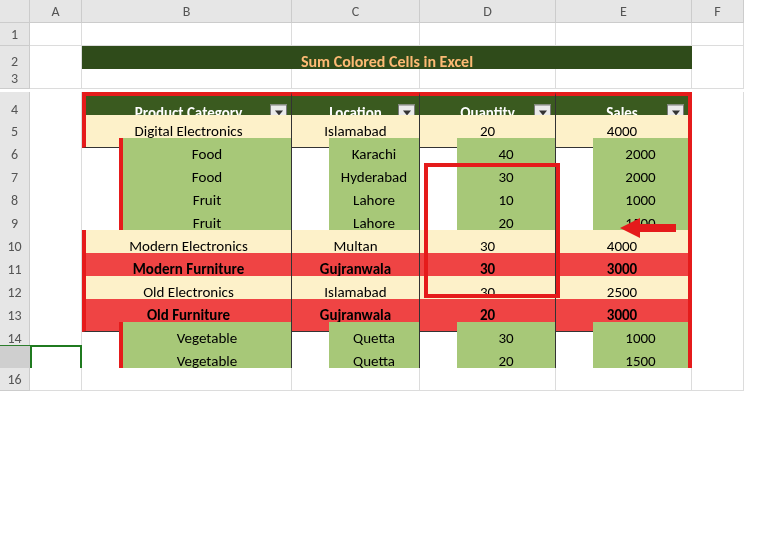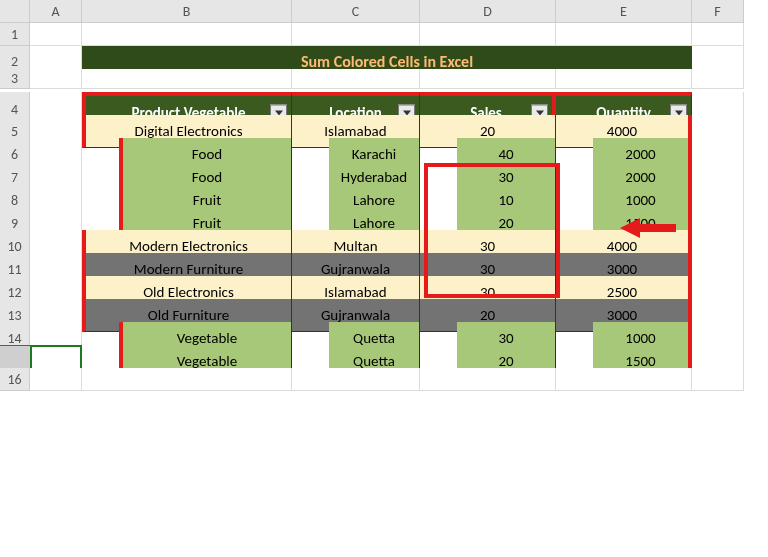--- a/index.html
+++ b/index.html
@@ -75,21 +75,21 @@
     content:'';
     border-left:4px solid transparent;
     border-right:4px solid transparent;
     border-top:5px solid #333;
   }
   .thead-row { height: 34px; }
 
   
   .fill-green  { background: #a7c878; margin-left: 37px; }
   .fill-cream  { background: #fdf1c9; }
-  .fill-blue   { background: #737373; }
+  .fill-blue   { background: #ef4444; font-weight: bold; }
 
   
   .tbor {
     border-right: 1px solid #333;
     border-bottom: 1px solid #333;
   }
   .tleft { border-left: 1px solid #333; }
 
   
   .overlay { position:absolute; pointer-events:none; }
@@ -137,33 +137,33 @@
   <div class="cell row-3"></div>
   <div class="cell row-3"></div>
   <div class="cell row-3"></div>
   <div class="cell row-3"></div>
   <div class="cell row-3"></div>
   <div class="cell row-3"></div>
 
   <div class="rowhdr thead-row">4</div>
   <div class="cell thead-row"></div>
   <div class="cell thead thead-row tleft tbor" style="border-left:4px solid #e51b1b;">
-    <span>Product Vegetable</span>
+    <span>Product Category</span>
     <span class="filter"></span>
   </div>
   <div class="cell thead thead-row tbor">
     <span>Location</span>
     <span class="filter"></span>
   </div>
+  <div class="cell thead thead-row tbor">
+    <span>Quantity</span>
+    <span class="filter"></span>
+  </div>
   <div class="cell thead thead-row tbor" style="border-right:4px solid #e51b1b;">
     <span>Sales</span>
-    <span class="filter"></span>
-  </div>
-  <div class="cell thead thead-row tbor">
-    <span>Quantity</span>
     <span class="filter"></span>
   </div>
   <div class="cell thead-row"></div>
 
   <div class="rowhdr row-data">5</div>
   <div class="cell row-data"></div>
   <div class="cell row-data tbor tleft fill-cream" style="border-left:4px solid #e51b1b;">Digital Electronics</div>
   <div class="cell row-data tbor fill-cream">Islamabad</div>
   <div class="cell row-data tbor fill-cream">20</div>
   <div class="cell row-data tbor fill-cream" style="border-right:4px solid #e51b1b;">4000</div>

